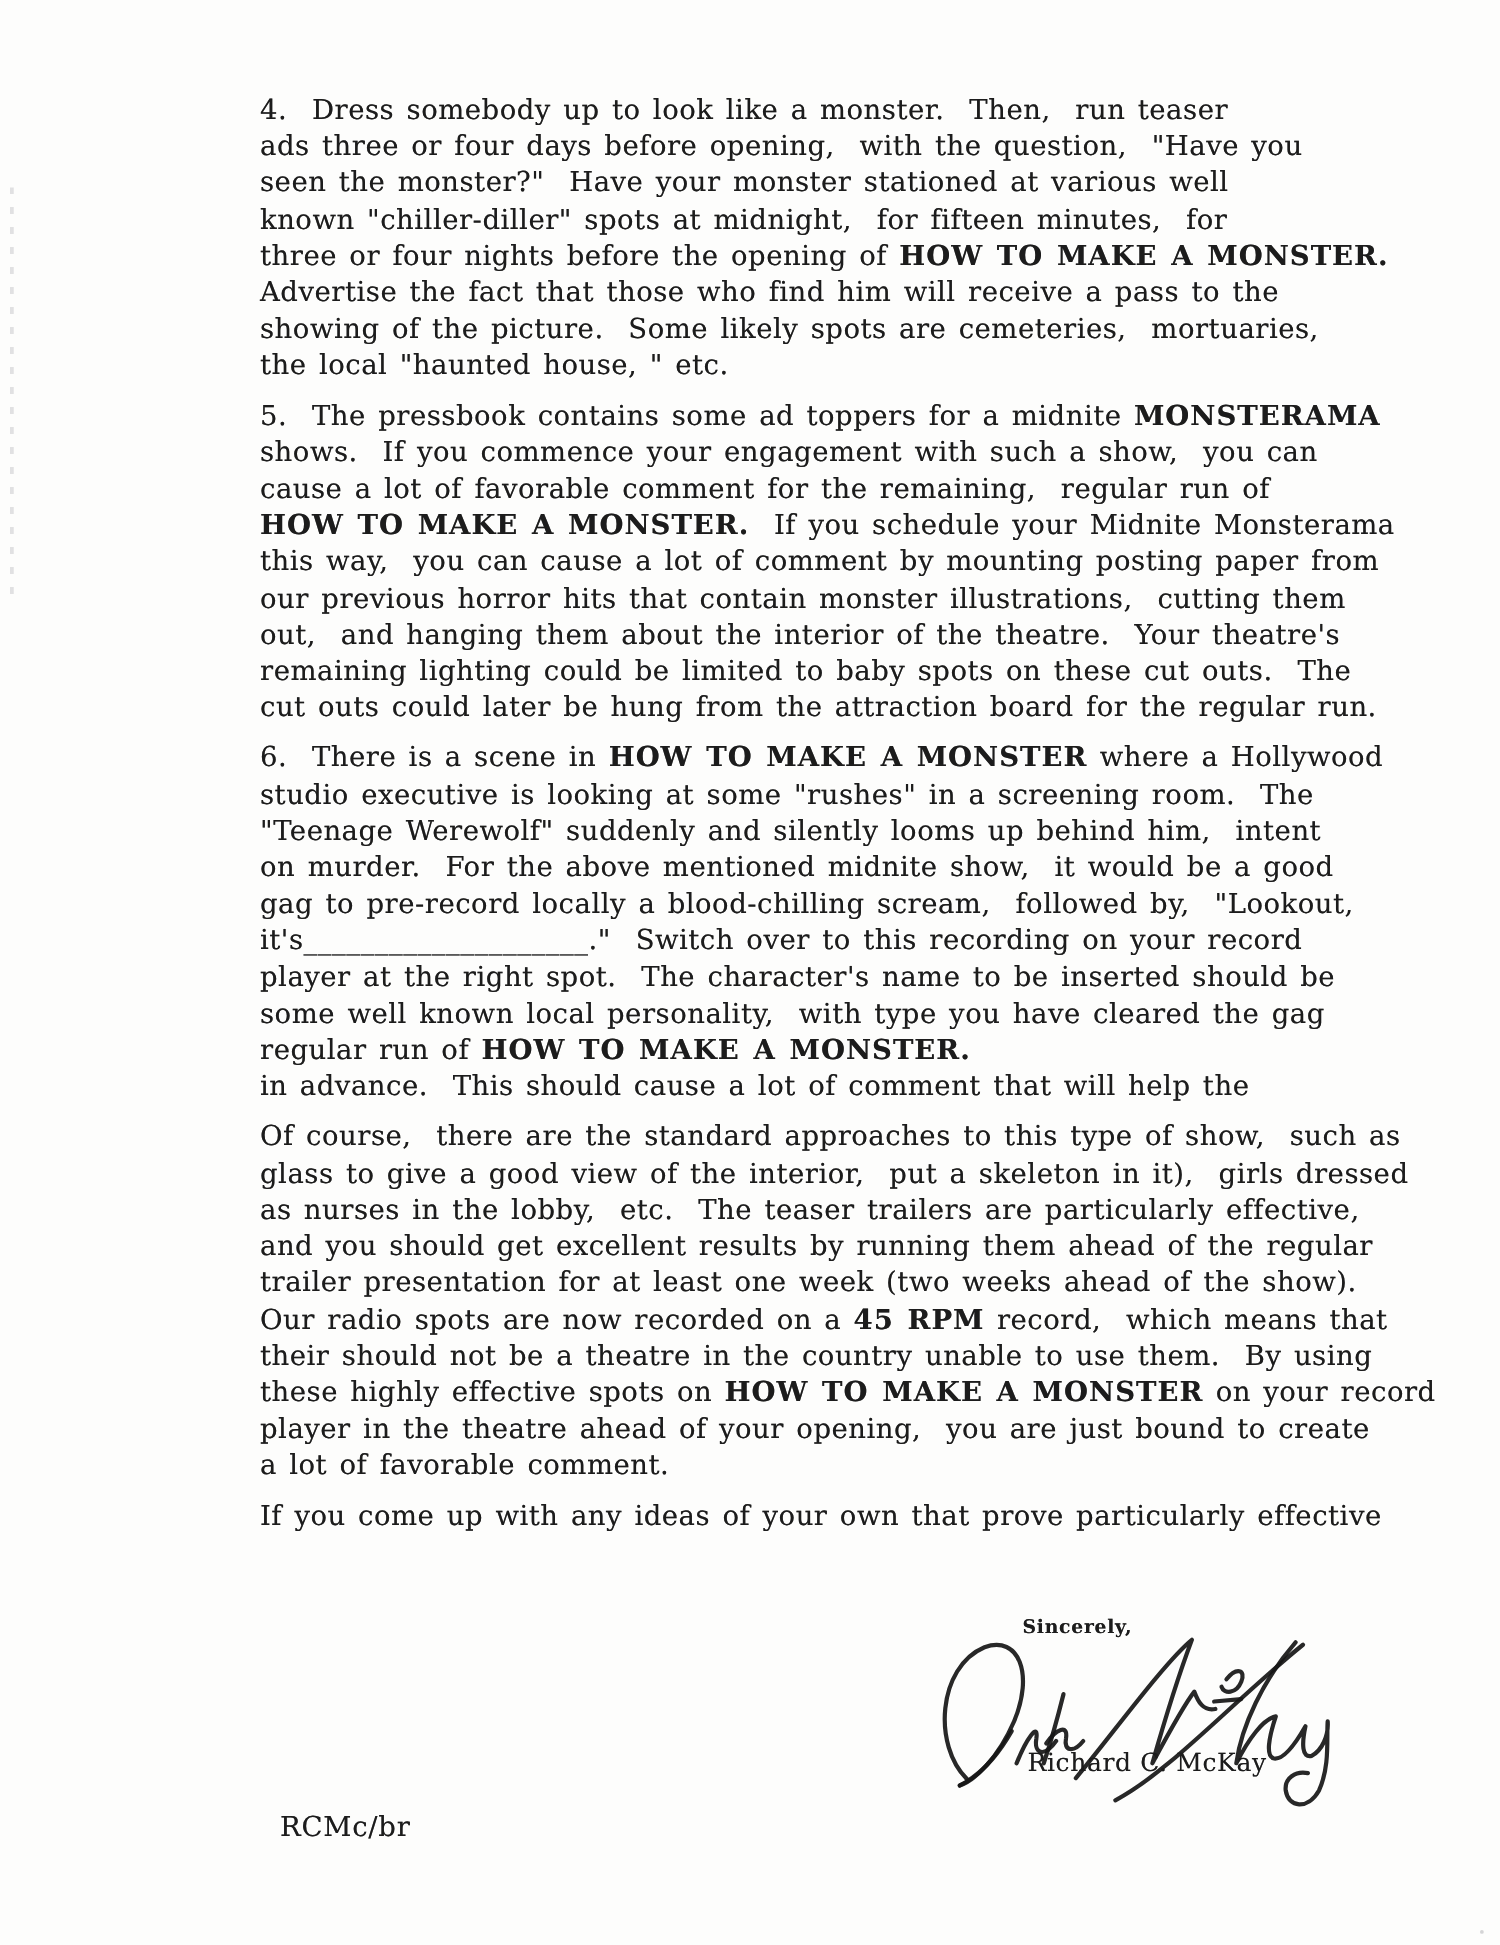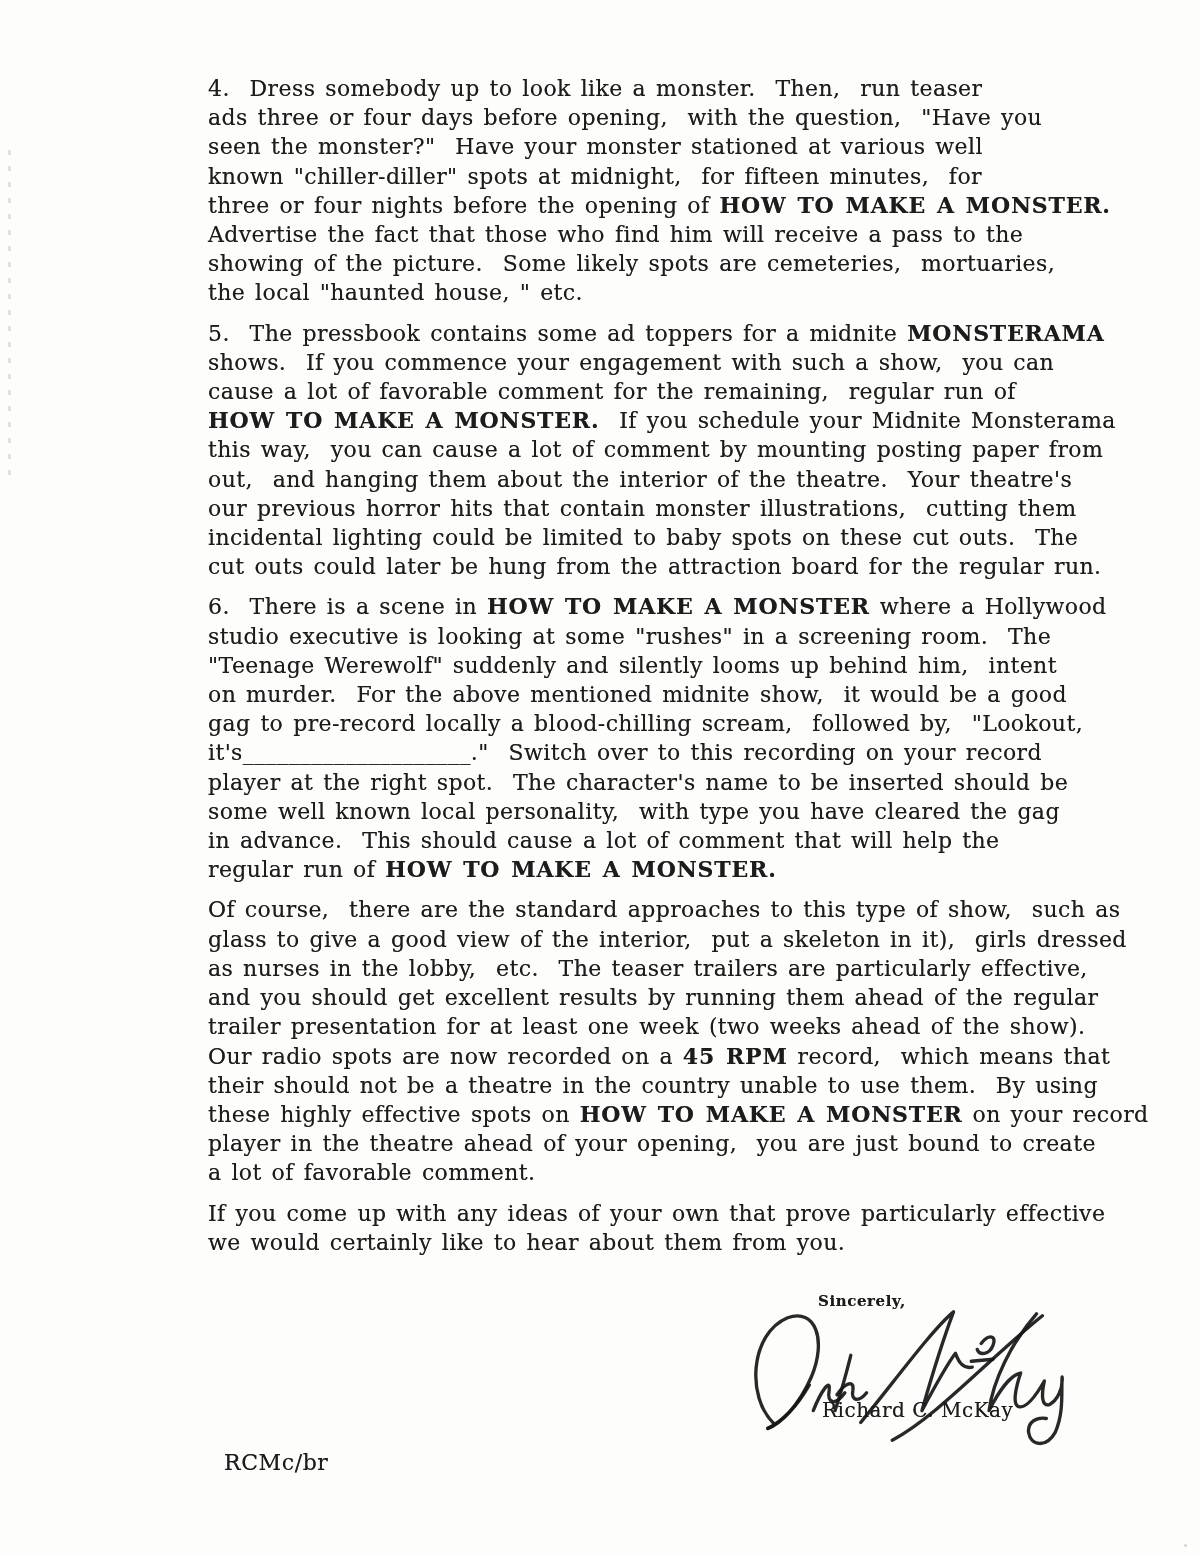--- a/index.html
+++ b/index.html
@@ -74,52 +74,51 @@
         <div class="line">Advertise the fact that those who find him will receive a pass to the</div>
         <div class="line">showing of the picture.  Some likely spots are cemeteries,  mortuaries,</div>
         <div class="line">the local "haunted house, " etc.</div>
       </div>
       <div class="paragraph">
         <div class="line">5.  The pressbook contains some ad toppers for a midnite <b>MONSTERAMA</b></div>
         <div class="line">shows.  If you commence your engagement with such a show,  you can</div>
         <div class="line">cause a lot of favorable comment for the remaining,  regular run of</div>
         <div class="line"><b>HOW TO MAKE A MONSTER.</b>  If you schedule your Midnite Monsterama</div>
         <div class="line">this way,  you can cause a lot of comment by mounting posting paper from</div>
+        <div class="line">our previous horror hits that contain monster illustrations,  cutting them</div>
         <div class="line">out,  and hanging them about the interior of the theatre.  Your theatre's</div>
-        <div class="line">our previous horror hits that contain monster illustrations,  cutting them</div>
-        <div class="line">incidental lighting could be limited to baby spots on these cut outs.  The</div>
+        <div class="line">remaining lighting could be limited to baby spots on these cut outs.  The</div>
         <div class="line">cut outs could later be hung from the attraction board for the regular run.</div>
       </div>
       <div class="paragraph">
         <div class="line">6.  There is a scene in <b>HOW TO MAKE A MONSTER</b> where a Hollywood</div>
         <div class="line">studio executive is looking at some "rushes" in a screening room.  The</div>
         <div class="line">"Teenage Werewolf" suddenly and silently looms up behind him,  intent</div>
         <div class="line">on murder.  For the above mentioned midnite show,  it would be a good</div>
         <div class="line">gag to pre-record locally a blood-chilling scream,  followed by,  "Lookout,</div>
         <div class="line">it's____________________."  Switch over to this recording on your record</div>
         <div class="line">player at the right spot.  The character's name to be inserted should be</div>
         <div class="line">some well known local personality,  with type you have cleared the gag</div>
+        <div class="line">regular run of <b>HOW TO MAKE A MONSTER.</b></div>
         <div class="line">in advance.  This should cause a lot of comment that will help the</div>
-        <div class="line">regular run of <b>HOW TO MAKE A MONSTER.</b></div>
       </div>
       <div class="paragraph">
         <div class="line">Of course,  there are the standard approaches to this type of show,  such as</div>
         <div class="line">glass to give a good view of the interior,  put a skeleton in it),  girls dressed</div>
         <div class="line">as nurses in the lobby,  etc.  The teaser trailers are particularly effective,</div>
         <div class="line">and you should get excellent results by running them ahead of the regular</div>
         <div class="line">trailer presentation for at least one week (two weeks ahead of the show).</div>
         <div class="line">Our radio spots are now recorded on a <b>45 RPM</b> record,  which means that</div>
         <div class="line">their should not be a theatre in the country unable to use them.  By using</div>
         <div class="line">these highly effective spots on <b>HOW TO MAKE A MONSTER</b> on your record</div>
         <div class="line">player in the theatre ahead of your opening,  you are just bound to create</div>
         <div class="line">a lot of favorable comment.</div>
       </div>
       <div class="paragraph">
         <div class="line">If you come up with any ideas of your own that prove particularly effective</div>
-        <div class="line">we would certainly like to hear about them from you.</div>
       </div>
     </div>
 
   <div class="closing-block">
     <div class="closing-salutation">Sincerely,</div>
 
     <svg class="signature-svg" viewBox="0 0 345 160" aria-hidden="true">
       <path d="M150 142 C195 118 245 62 302 16"></path>
       <path d="M30 125 C2 98 6 34 44 18 C72 8 84 40 68 78 C55 108 36 126 24 130"></path>
       <path d="M24 130 C44 120 58 100 66 86"></path>

